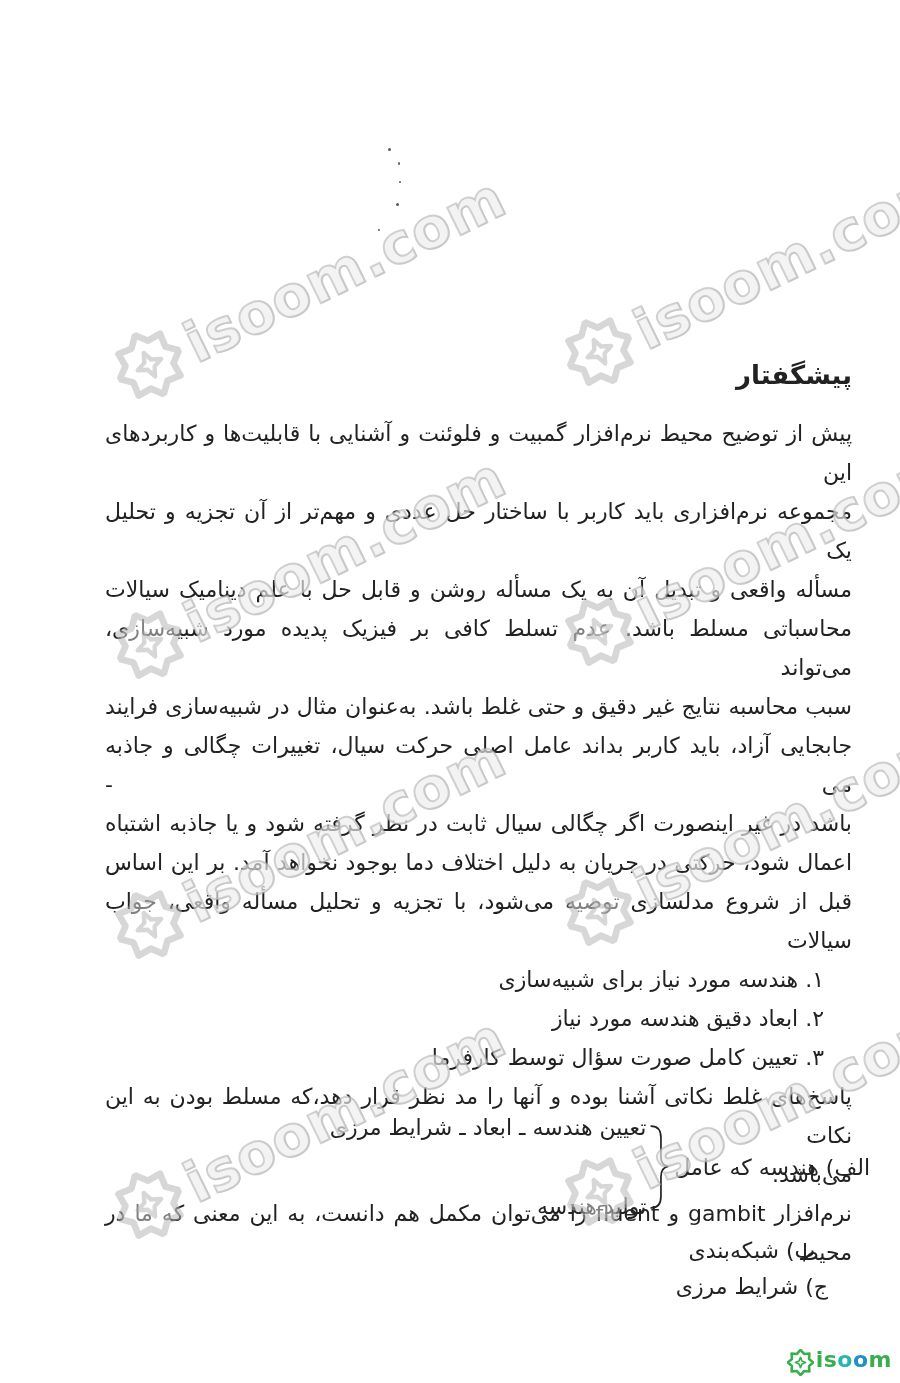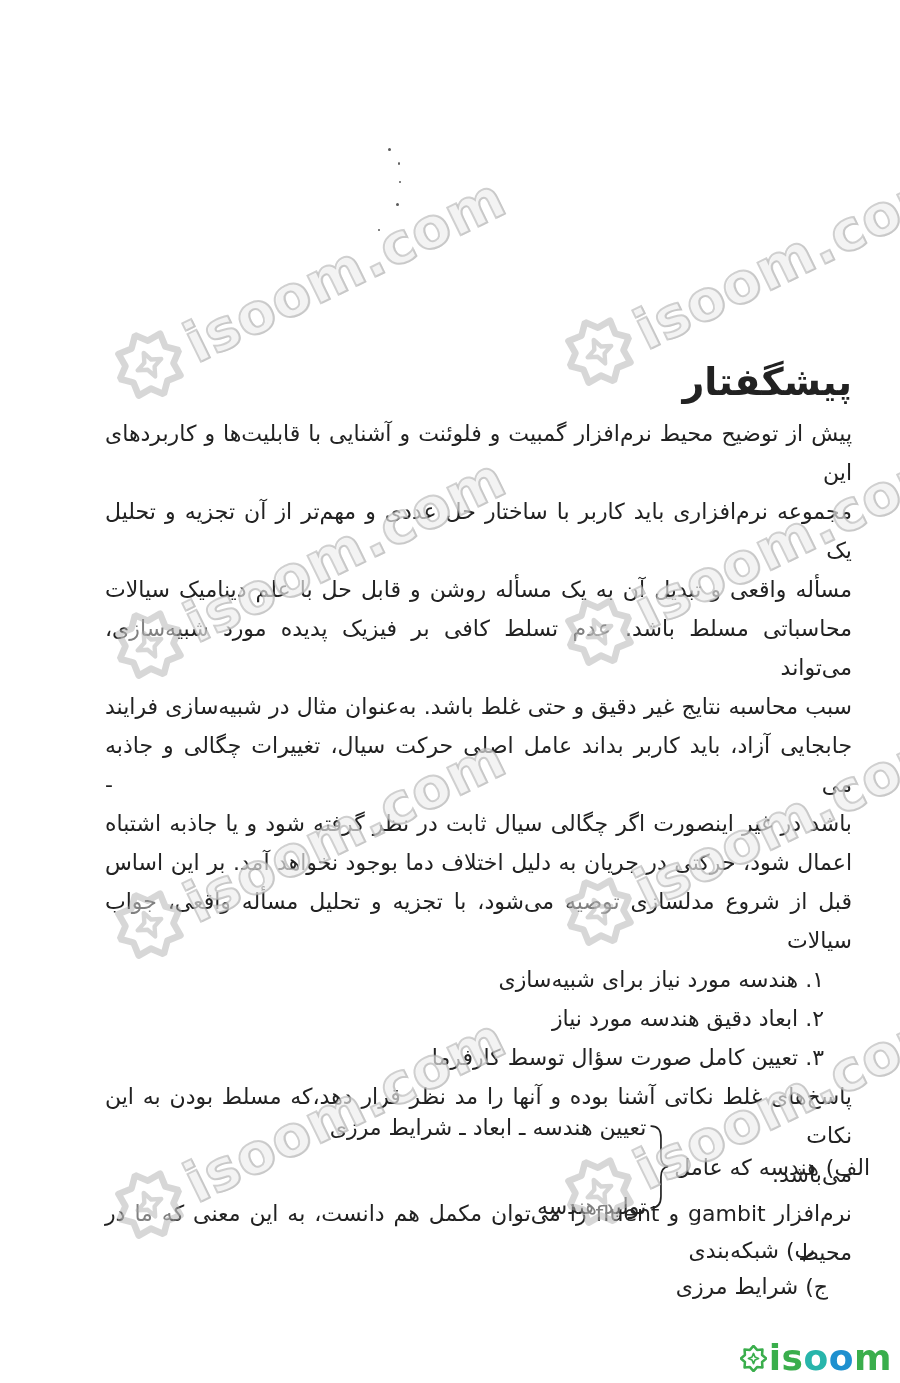--- a/index.html
+++ b/index.html
@@ -18,21 +18,21 @@
   .wm-text{
     font-size:56px;font-weight:bold;letter-spacing:1px;
     color:rgba(255,255,255,0.55);
     -webkit-text-stroke:2px rgba(176,176,176,0.6);
     text-shadow:1px 1px 0 rgba(150,150,150,0.25);
   }
   .wm-star{opacity:0.85;}
   
   .title{
     position:absolute;top:360px;right:48px;z-index:2;
-    font-size:38px;font-weight:bold;margin:0;
+    font-size:26px;font-weight:bold;margin:0;
   }
   .body-text{
     position:absolute;top:414px;left:105px;right:48px;z-index:2;
     direction:rtl;font-size:22px;line-height:39px;
   }
   .line{white-space:normal;}
   .line.j{text-align:justify;text-align-last:justify;}
   .line.r{text-align:right;}
   .line.li{text-align:right;padding-right:28px;}
   
@@ -50,22 +50,22 @@
   .bracket-items .line{white-space:nowrap;}
   .after-items{
     position:absolute;top:1233px;right:72px;z-index:2;
     direction:rtl;text-align:center;font-size:22px;line-height:36px;
   }
   
   .dot{position:absolute;background:#5a5a5a;border-radius:50%;z-index:2;}
   
   .logo{
     position:absolute;right:8px;bottom:7px;z-index:4;
-    display:flex;align-items:center;gap:2px;
-    font-size:36px;font-weight:bold;letter-spacing:0.5px;
+    display:flex;gap:2px;
+    font-size:22px;font-weight:bold;letter-spacing:0.5px;
   }
   .logo span{line-height:1;}
 </style>
 </head>
 <body>
 
 <div class="page">
 
   <div class="wm-layer">
     <div class="wm" style="left:118px;top:345px;">

